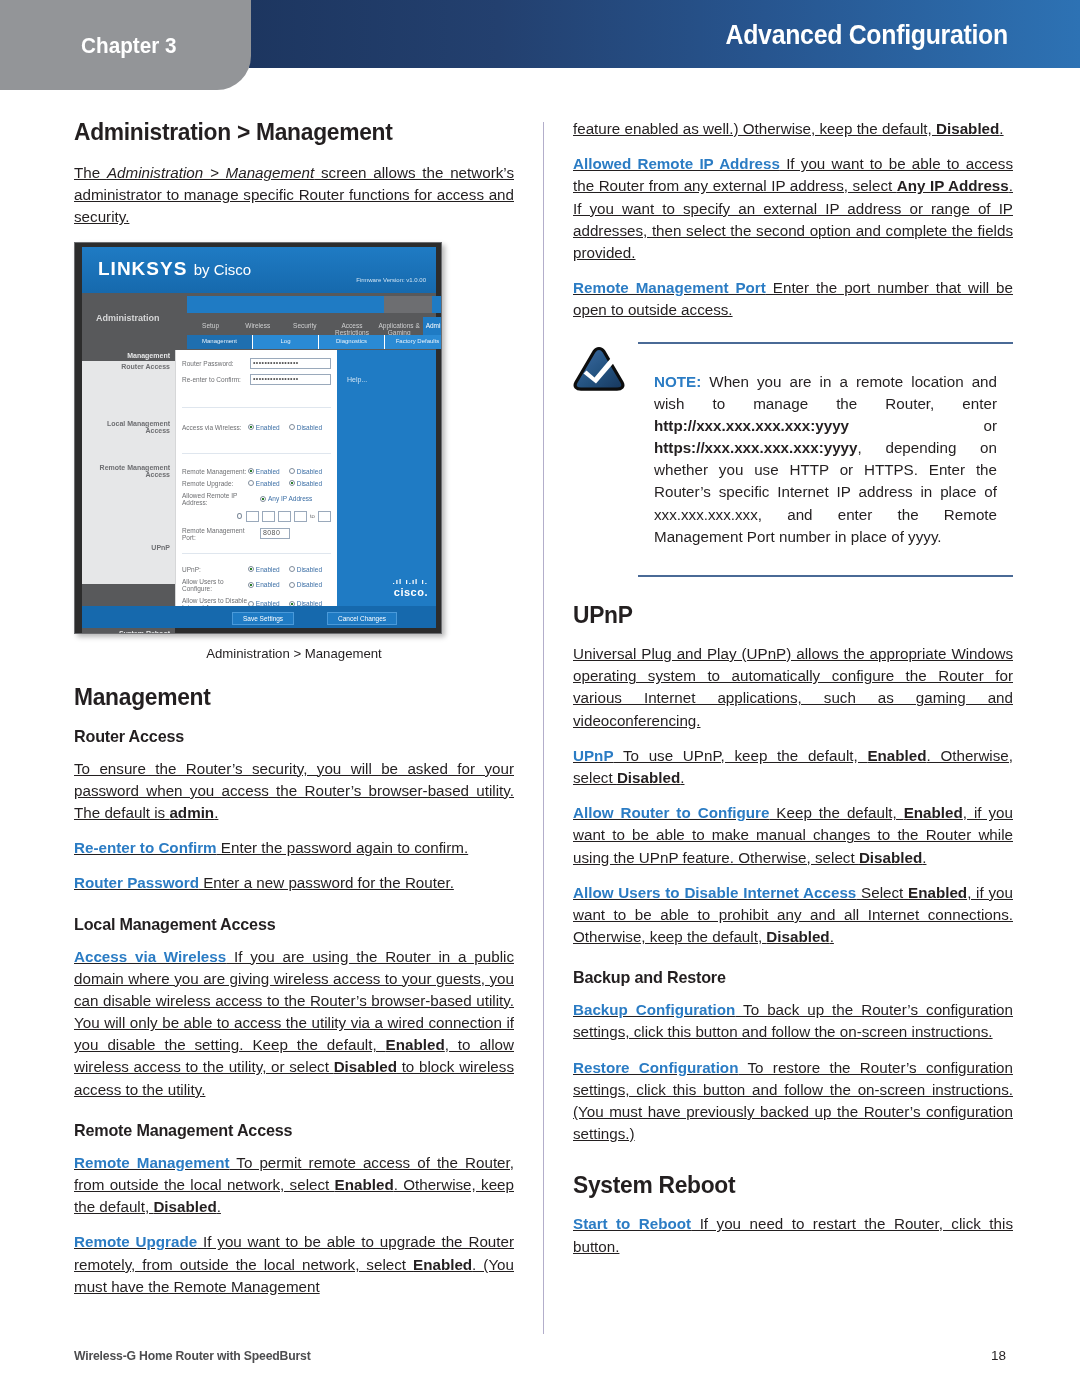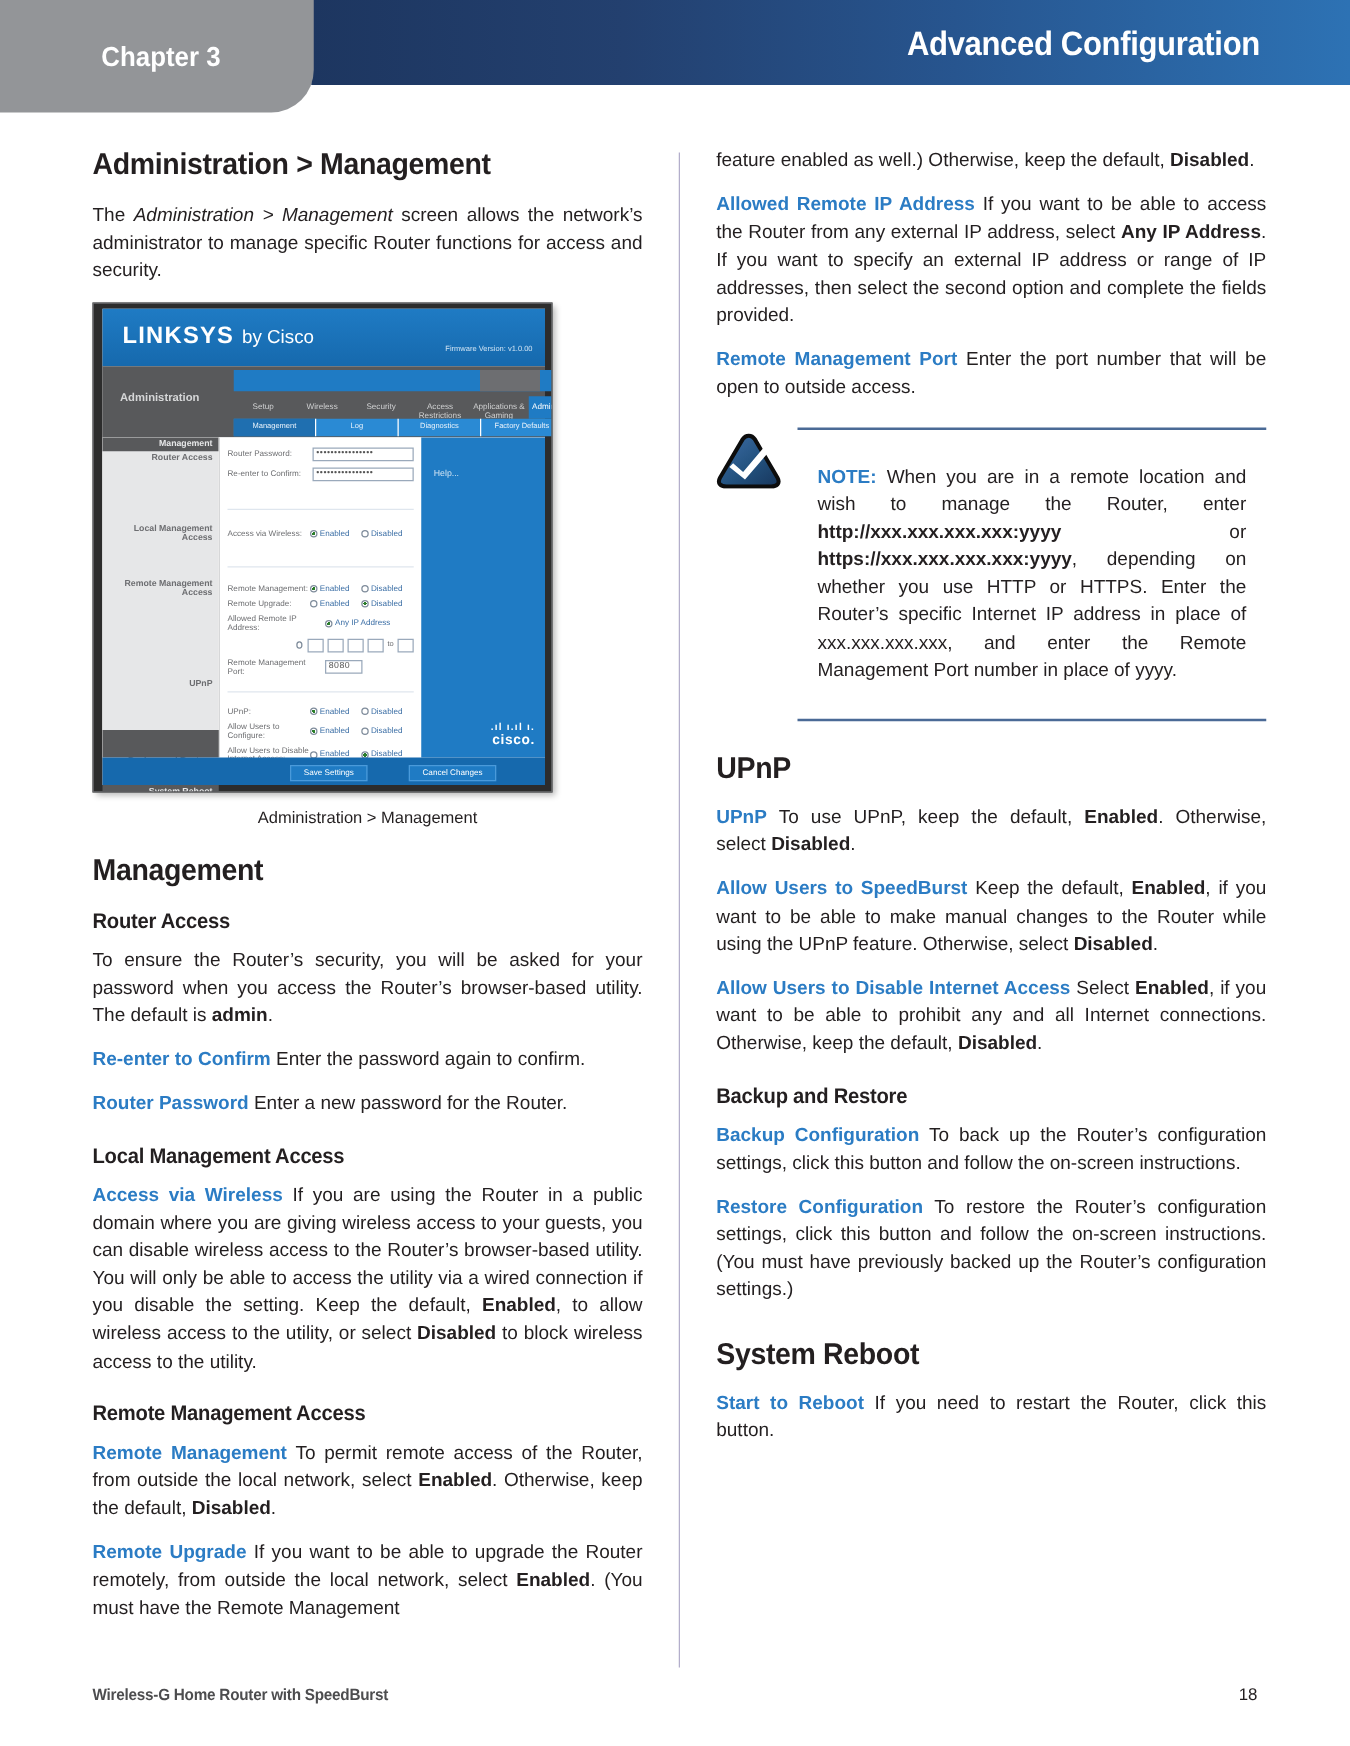--- a/index.html
+++ b/index.html
@@ -77,20 +77,21 @@
     transform: scaleX(0.95);
     transform-origin: left center;
   }
   p.body {
     font-size: 15.2px;
     line-height: 1.46;
     margin: 0 0 13px 0;
     text-align: justify;
     text-justify: inter-word;
     hyphens: none;
+    text-decoration: underline;
   }
   p.body.last { margin-bottom: 0; }
   .em { font-style: italic; }
   .bd { font-weight: bold; }
   .term { color: #2b7cc4; font-weight: bold; }
   .nowrap { white-space: nowrap; }
 
   
   figure.fig { margin: 0 0 4px 0; }
   .shot {
@@ -413,22 +414,23 @@
         <path d="M26 2.5 C28.2 2.5 29.7 3.6 30.8 5.3 L49 36.2 C50.1 38.2 50.3 40 49 41.5 C47.8 42.9 46.2 43.2 44 43.2 L8 43.2 C5.8 43.2 4.2 42.9 3 41.5 C1.7 40 1.9 38.2 3 36.2 L21.2 5.3 C22.3 3.6 23.8 2.5 26 2.5 Z" fill="url(#ngrad)" stroke="#0d0d0d" stroke-width="3.2" stroke-linejoin="round"></path>
         <path d="M13.5 24.5 L21.5 31.5 L37.5 12.5 L42 15.5 L23 37.5 L10.5 27.5 Z" fill="#ffffff"></path>
       </svg>
     </div>
     <div class="note-body">
       <p><span class="note-label">NOTE:</span><span> When you are in a remote location and wish to manage the Router, enter </span><span class="bd nowrap">http://xxx.xxx.xxx.xxx:yyyy</span><span> or </span><span class="bd nowrap">https://xxx.xxx.xxx.xxx:yyyy</span><span>, depending on whether you use HTTP or HTTPS. Enter the Router’s specific Internet IP address in place of xxx.xxx.xxx.xxx, and enter the Remote Management Port number in place of yyyy.</span></p>
     </div>
   </div>
 
   <h1 class="section" style="margin-bottom:14px">UPnP</h1>
+  <p class="body">Universal Plug and Play (UPnP) allows the appropriate Windows operating system to automatically configure the Router for various Internet applications, such as gaming and videoconferencing.</p>
   <p class="body"><span class="term">UPnP</span><span>  To use UPnP, keep the default, </span><span class="bd">Enabled</span><span>. Otherwise, select </span><span class="bd">Disabled</span><span>.</span></p>
-  <p class="body"><span class="term">Allow Users to SpeedBurst</span><span>  Keep the default, </span><span class="bd">Enabled</span><span>, if you want to be able to make manual changes to the Router while using the UPnP feature. Otherwise, select </span><span class="bd">Disabled</span><span>.</span></p>
+  <p class="body"><span class="term">Allow Router to Configure</span><span>  Keep the default, </span><span class="bd">Enabled</span><span>, if you want to be able to make manual changes to the Router while using the UPnP feature. Otherwise, select </span><span class="bd">Disabled</span><span>.</span></p>
   <p class="body"><span class="term">Allow Users to Disable Internet Access</span><span>  Select </span><span class="bd">Enabled</span><span>, if you want to be able to prohibit any and all Internet connections. Otherwise, keep the default, </span><span class="bd">Disabled</span><span>.</span></p>
 
   <h2 class="subsection">Backup and Restore</h2>
   <p class="body"><span class="term">Backup Configuration</span><span> To back up the Router’s configuration settings, click this button and follow the on-screen instructions.</span></p>
   <p class="body"><span class="term">Restore Configuration</span><span> To restore the Router’s configuration settings, click this button and follow the on-screen instructions. (You must have previously backed up the Router’s configuration settings.)</span></p>
 
   <h1 class="section" style="margin-top:26px;margin-bottom:14px">System Reboot</h1>
   <p class="body"><span class="term">Start to Reboot</span><span>  If you need to restart the Router, click this button.</span></p>
 </div>
 

